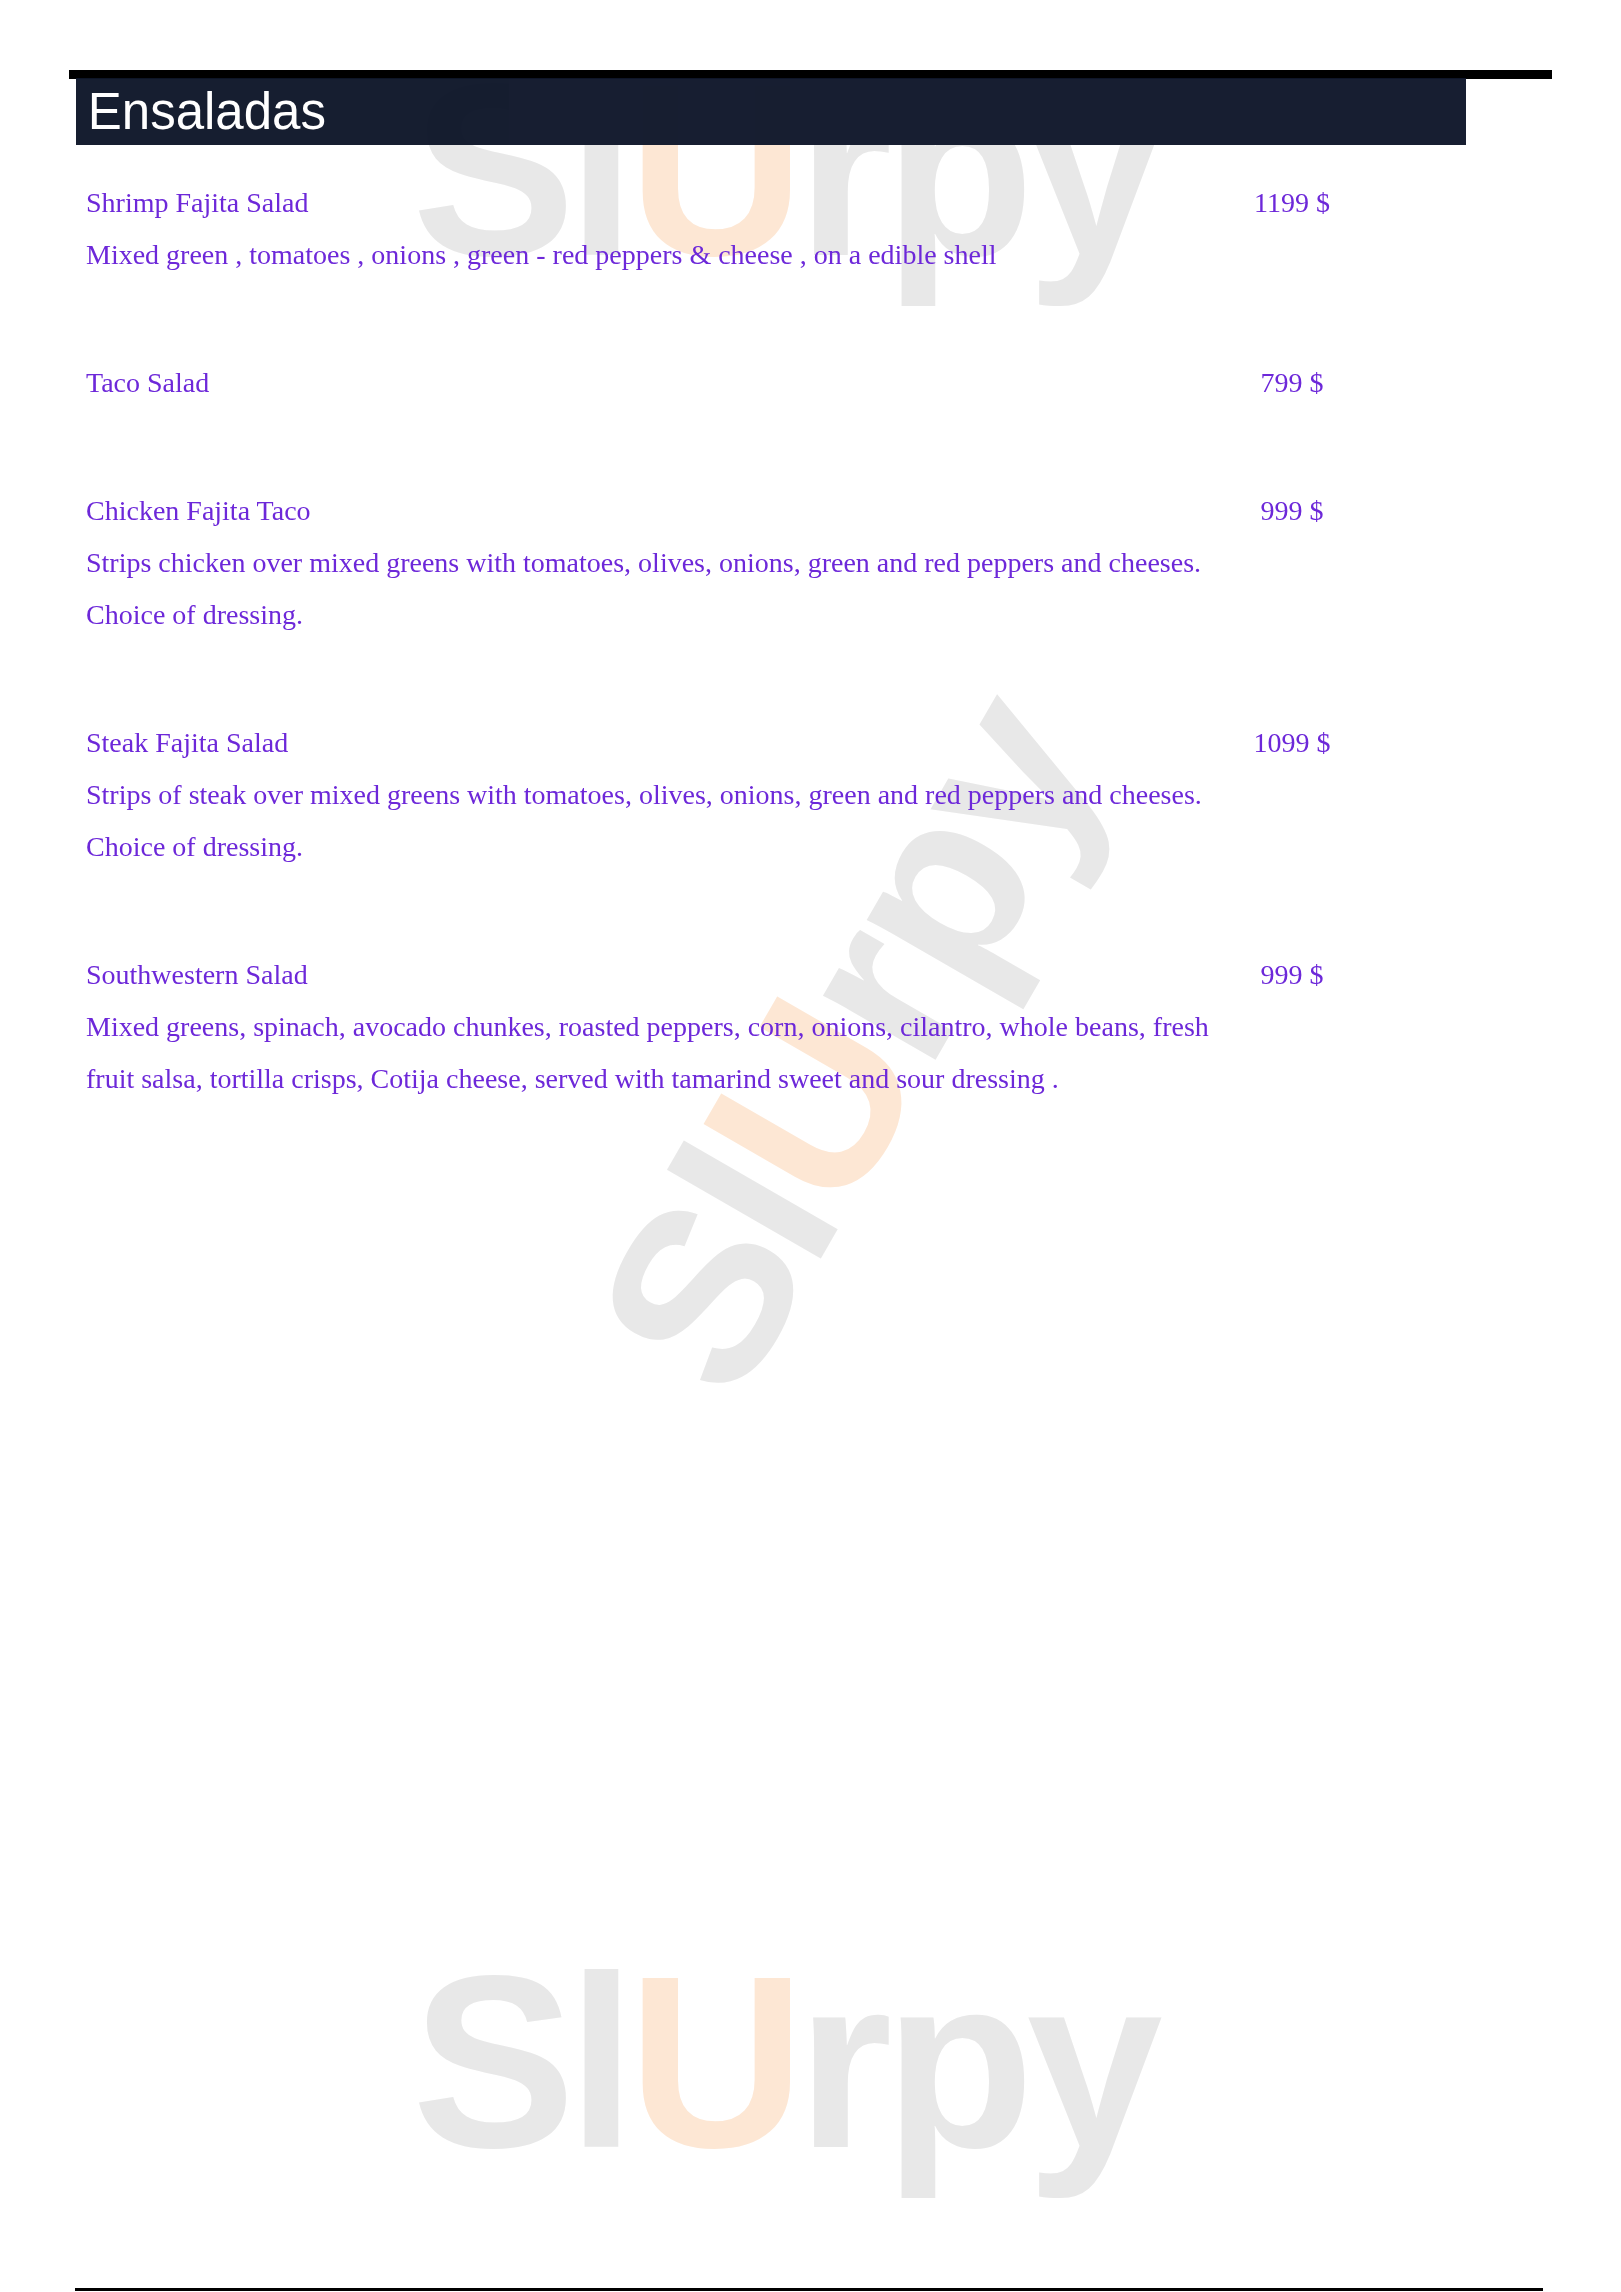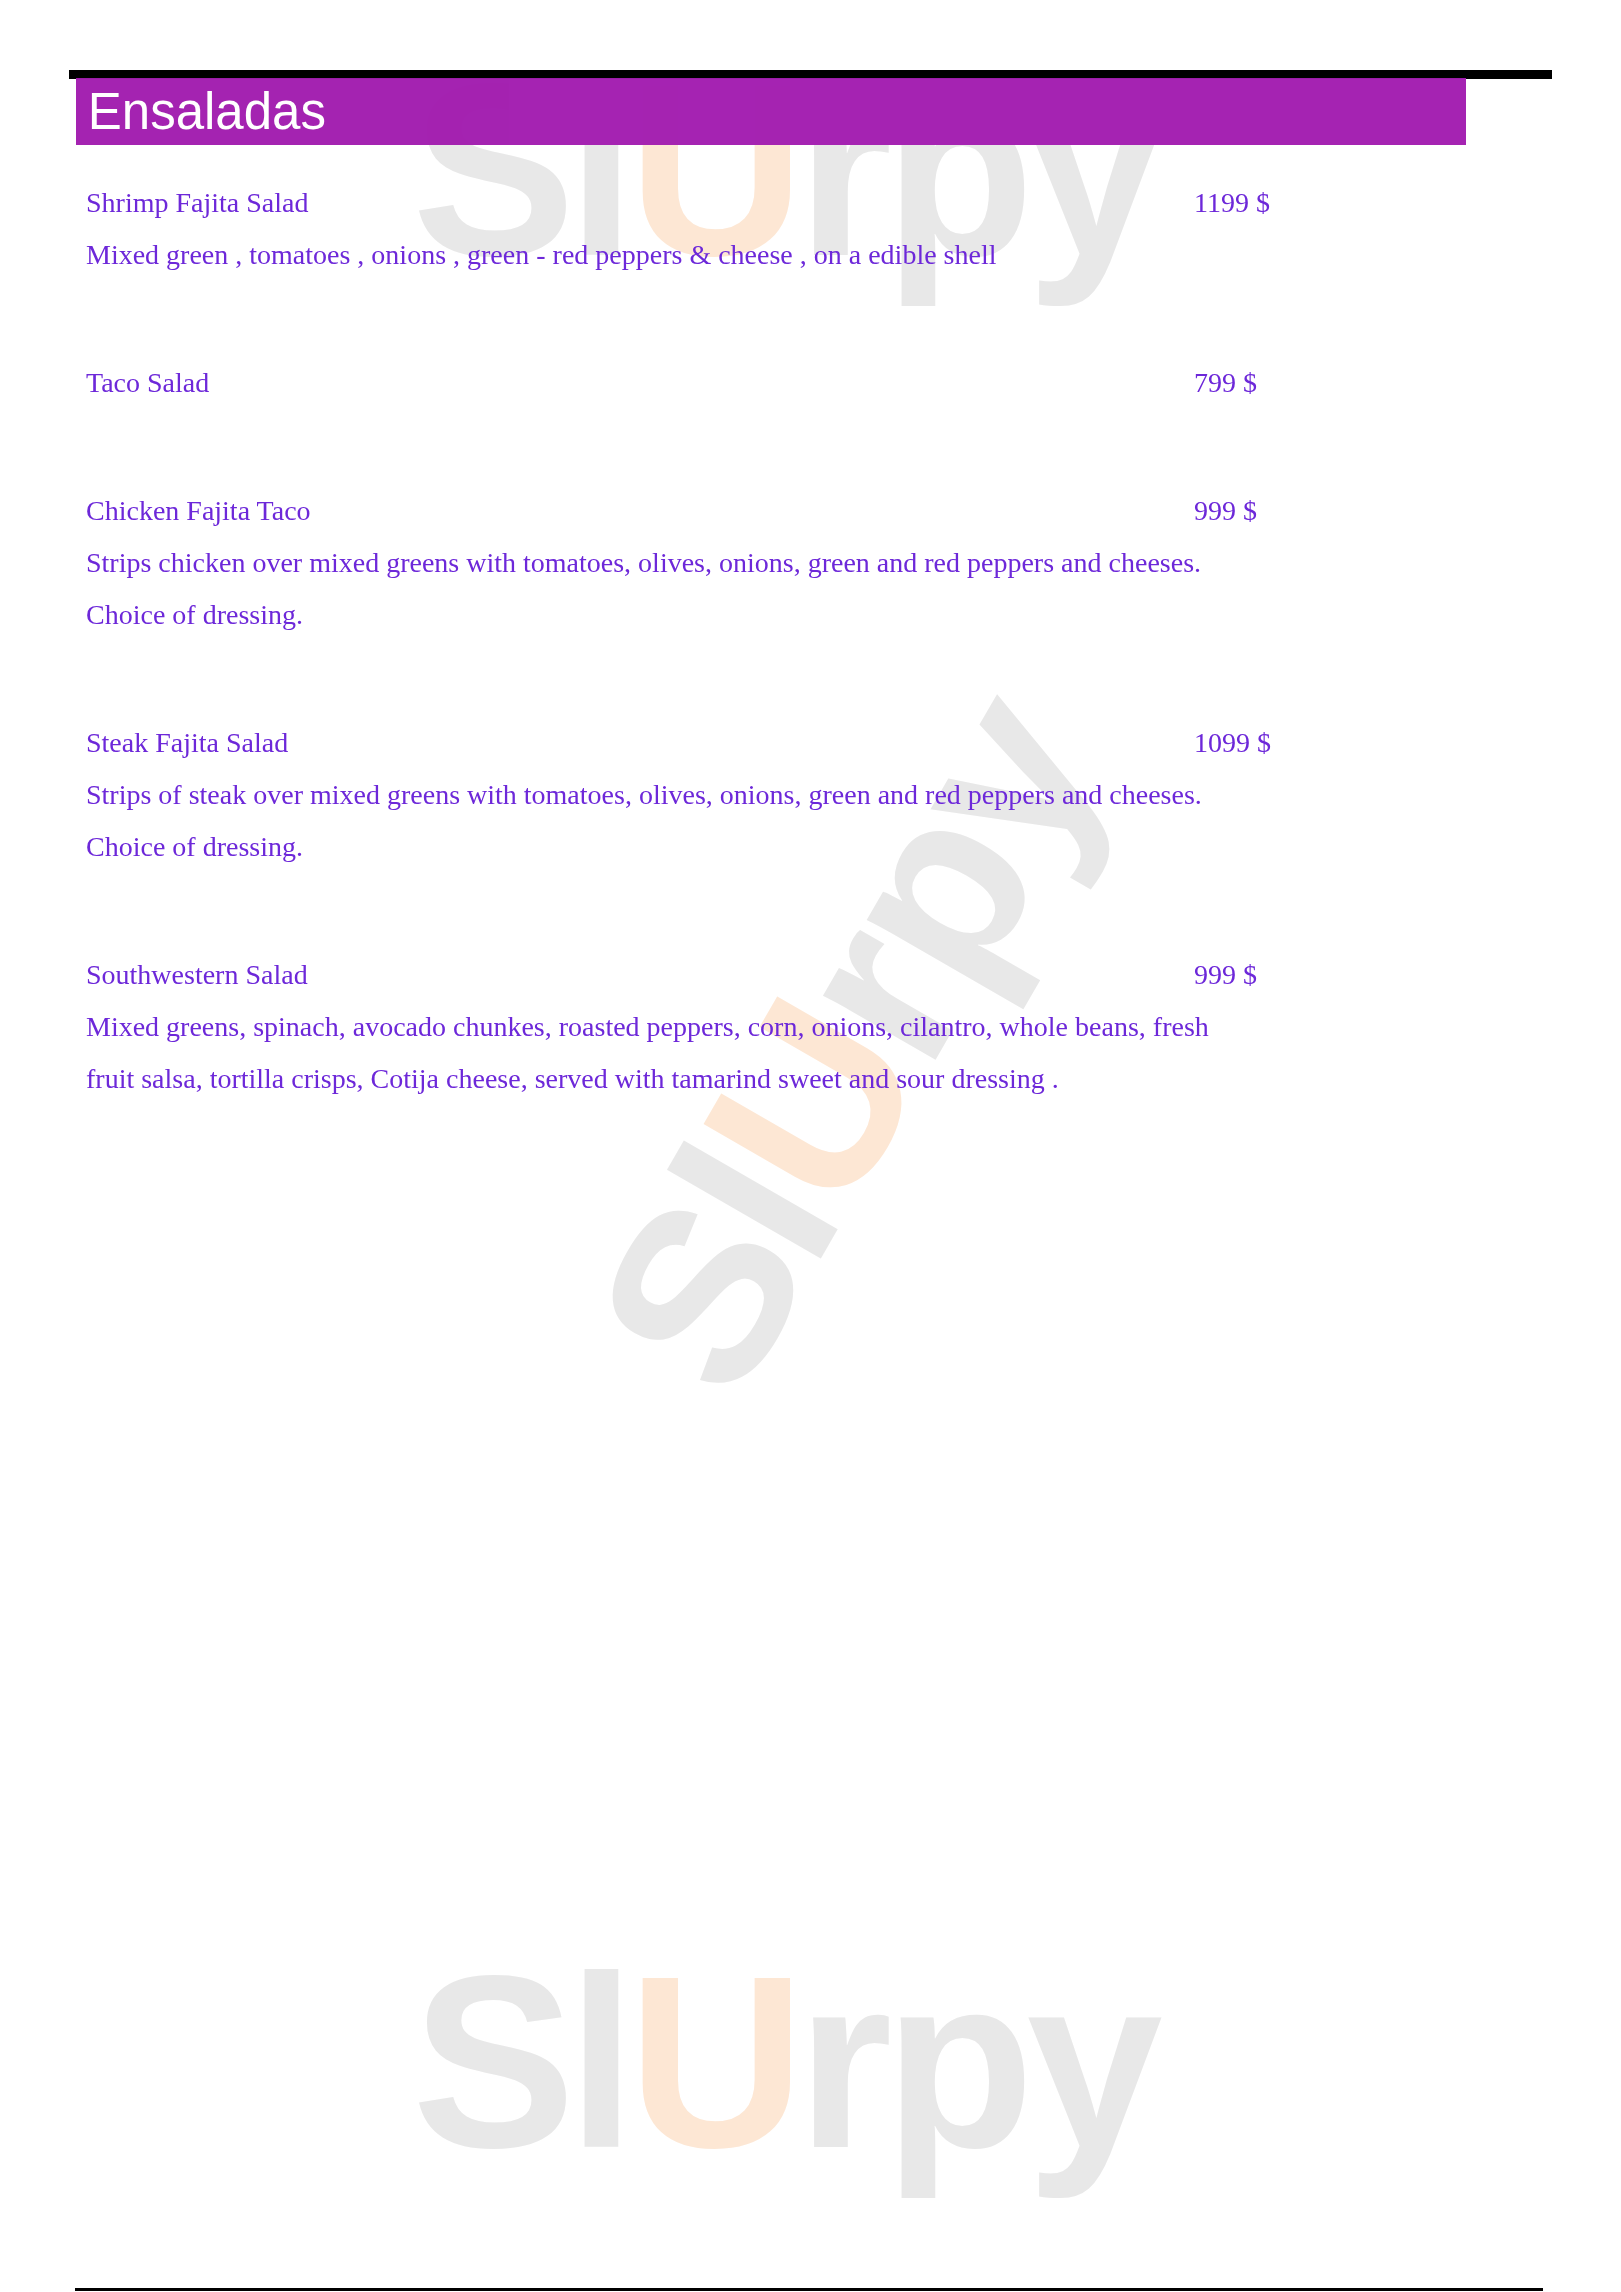--- a/index.html
+++ b/index.html
@@ -1,27 +1,27 @@
 <!DOCTYPE html>
 <html><head>
   <meta charset="utf-8">
   <style>
     html, body { margin: 0; padding: 0; background: #ffffff; }
     body { width: 1621px; height: 2293px; position: relative; overflow: hidden; }
     .watermark { position: absolute; pointer-events: none; }
     .wm-text { position: absolute; font-family: "Liberation Sans", sans-serif; font-weight: bold; font-size: 245px; color: #e8e8e8; letter-spacing: -7.8px; white-space: nowrap; }
     .wm-u { color: #fde7d4; }
     .top-rule { position: absolute; left: 69px; top: 70px; width: 1483px; height: 8.8px; background: #000000; }
-    .section-header { position: absolute; left: 76px; top: 78px; width: 1390px; height: 67px; background: #a21caf; opacity: 0.97; text-decoration: underline; }
+    .section-header { position: absolute; left: 76px; top: 78px; width: 1390px; height: 67px; background: #0f172a; opacity: 0.97; text-decoration: underline; }
     .section-title { position: absolute; left: 11.8px; top: 3.9px; font-family: "Liberation Sans", sans-serif; font-size: 51px; color: #ffffff; line-height: 59px; }
     .menu { position: absolute; left: 86px; top: 177px; width: 1304px; }
     .item { position: relative; margin-bottom: 76px; font-family: Liberation Serif, serif; font-size: 28px; line-height: 52px; color: #6d28d9; }
     .item-name { display: block; width: 1137px; }
     .item-desc { display: block; width: 1157px; }
-    .item-price { position: absolute; right: 0; top: 0; text-align: left; width: 196px; }
+    .item-price { position: absolute; right: 0; top: 0; text-align: center; width: 196px; }
     .bottom-rule { position: absolute; left: 75px; top: 2288px; width: 1468px; height: 2.9px; background: #000000; }
   </style>
 </head>
 <body>
 
 <div class="watermark" style="left:412px; top:29px;">
   <span class="wm-text" style="left:0; top:0;">
     <span>Sl</span><span class="wm-u">U</span><span>rpy</span>
   </span>
 </div>

